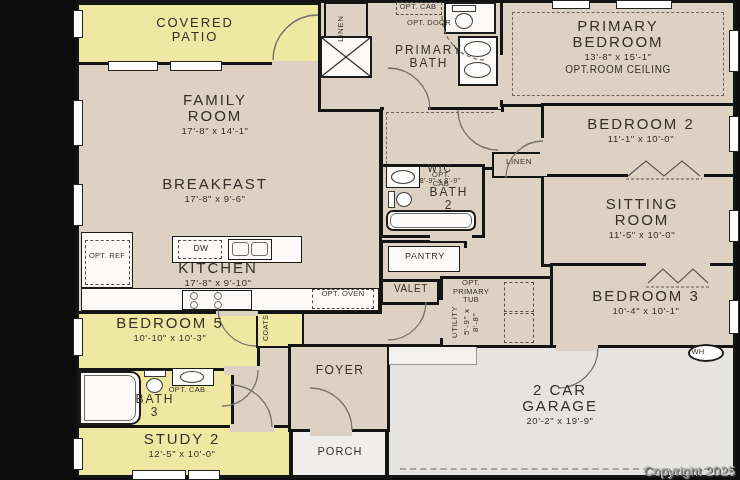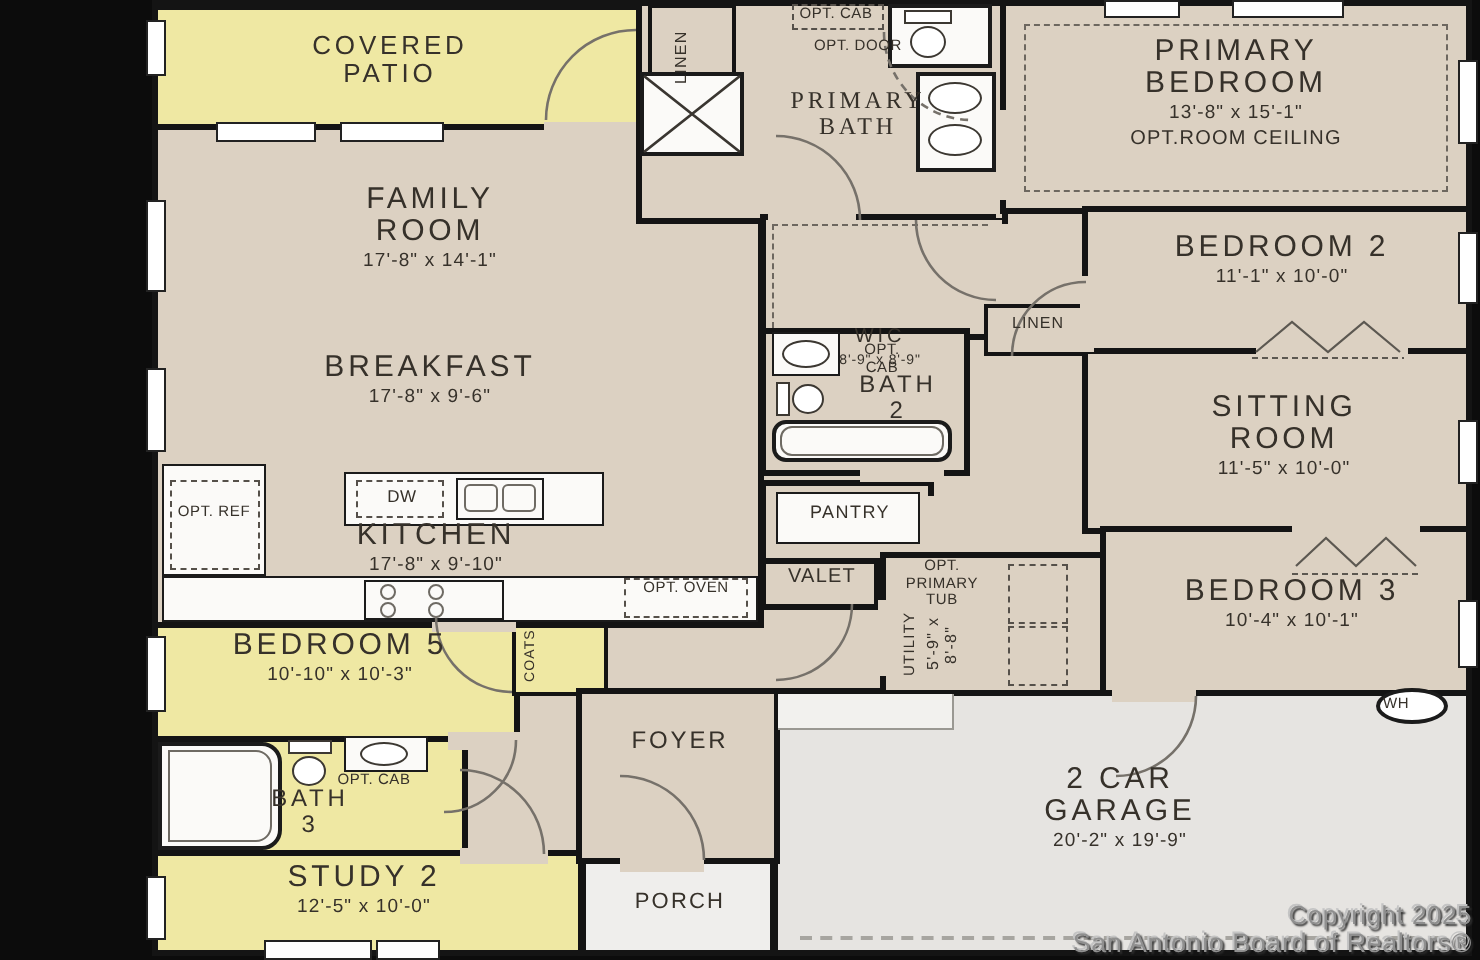--- a/index.html
+++ b/index.html
@@ -189,21 +189,21 @@
     <div class="nm big">KITCHEN</div>
     <div class="dm">17'-8" x 9'-10"</div>
   </div>
 
   <div class="lbl" style="left:508px;top:18px;width:220px;">
     <div class="nm big" style="max-width:145px;">PRIMARY BEDROOM</div>
     <div class="dm">13'-8" x 15'-1"</div>
     <div class="dm" style="font-size:10px;">OPT.ROOM CEILING</div>
   </div>
 
-  <div class="lbl" style="left:374px;top:44px;width:110px;font-family:Liberation Serif, serif;">
+  <div class="lbl" style="left:374px;top:44px;width:110px;">
     <div class="nm md" style="max-width:78px;">PRIMARY BATH</div>
   </div>
 
   <div class="vlbl" style="left:336px;top:10px;height:38px;">LINEN</div>
 
   <div class="lbl sm" style="left:398px;top:3px;width:40px;">OPT. CAB</div>
   <div class="lbl sm" style="left:396px;top:19px;width:44px;margin-left:11px;">OPT. DOOR</div>
 
   <div class="lbl" style="left:390px;top:116px;width:100px;">
     <div class="nm" style="font-size:10px;margin-top:48px;">WIC</div>
@@ -265,16 +265,15 @@
   </div>
 
   <div class="lbl" style="left:690px;top:348px;width:16px;font-size:7.5px;letter-spacing:.04em;">WH</div>
 
   <div class="lbl sm" style="left:86px;top:252px;width:42px;">OPT. REF</div>
   <div class="lbl" style="left:182px;top:244px;width:38px;font-size:8.5px;letter-spacing:.04em;">DW</div>
   <div class="lbl sm" style="left:316px;top:290px;width:54px;">OPT. OVEN</div>
 
   <div id="wm">
     <div class="l1">Copyright 2025</div>
-    <div class="l2">San Antonio Board of Realtors®</div>
   </div>
 
 </div>
 
 </body></html>

